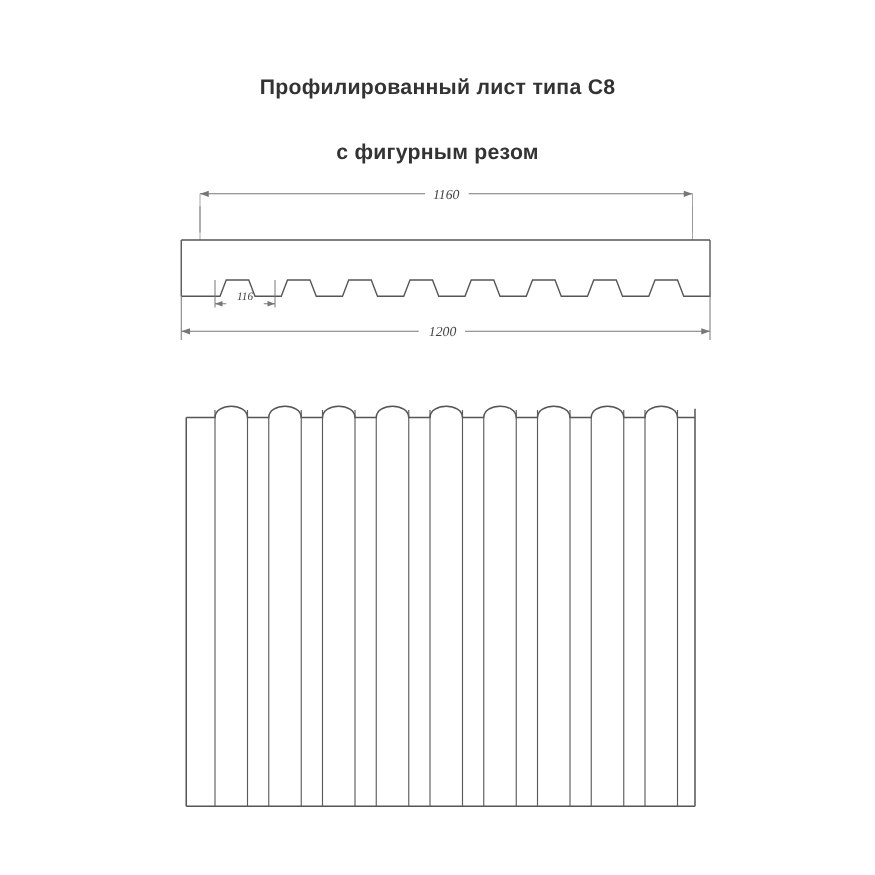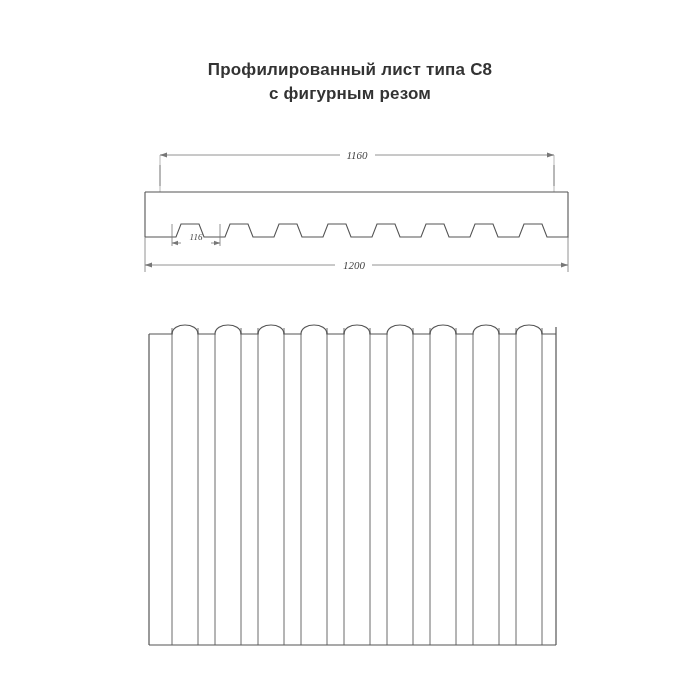--- a/index.html
+++ b/index.html
@@ -29,20 +29,21 @@
   }
   .title-line {
     font-size: 17px;
     font-weight: bold;
     color: #333333;
     letter-spacing: 0.2px;
     line-height: 24px;
   }
   .title-line.second {
     font-size: 17px;
+    margin-top: 28px;
   }
   svg.drawing {
     position: absolute;
     top: 0;
     left: 0;
     width: 700px;
     height: 700px;
   }
   .dimtext {
     font-family: "Liberation Serif", serif;

